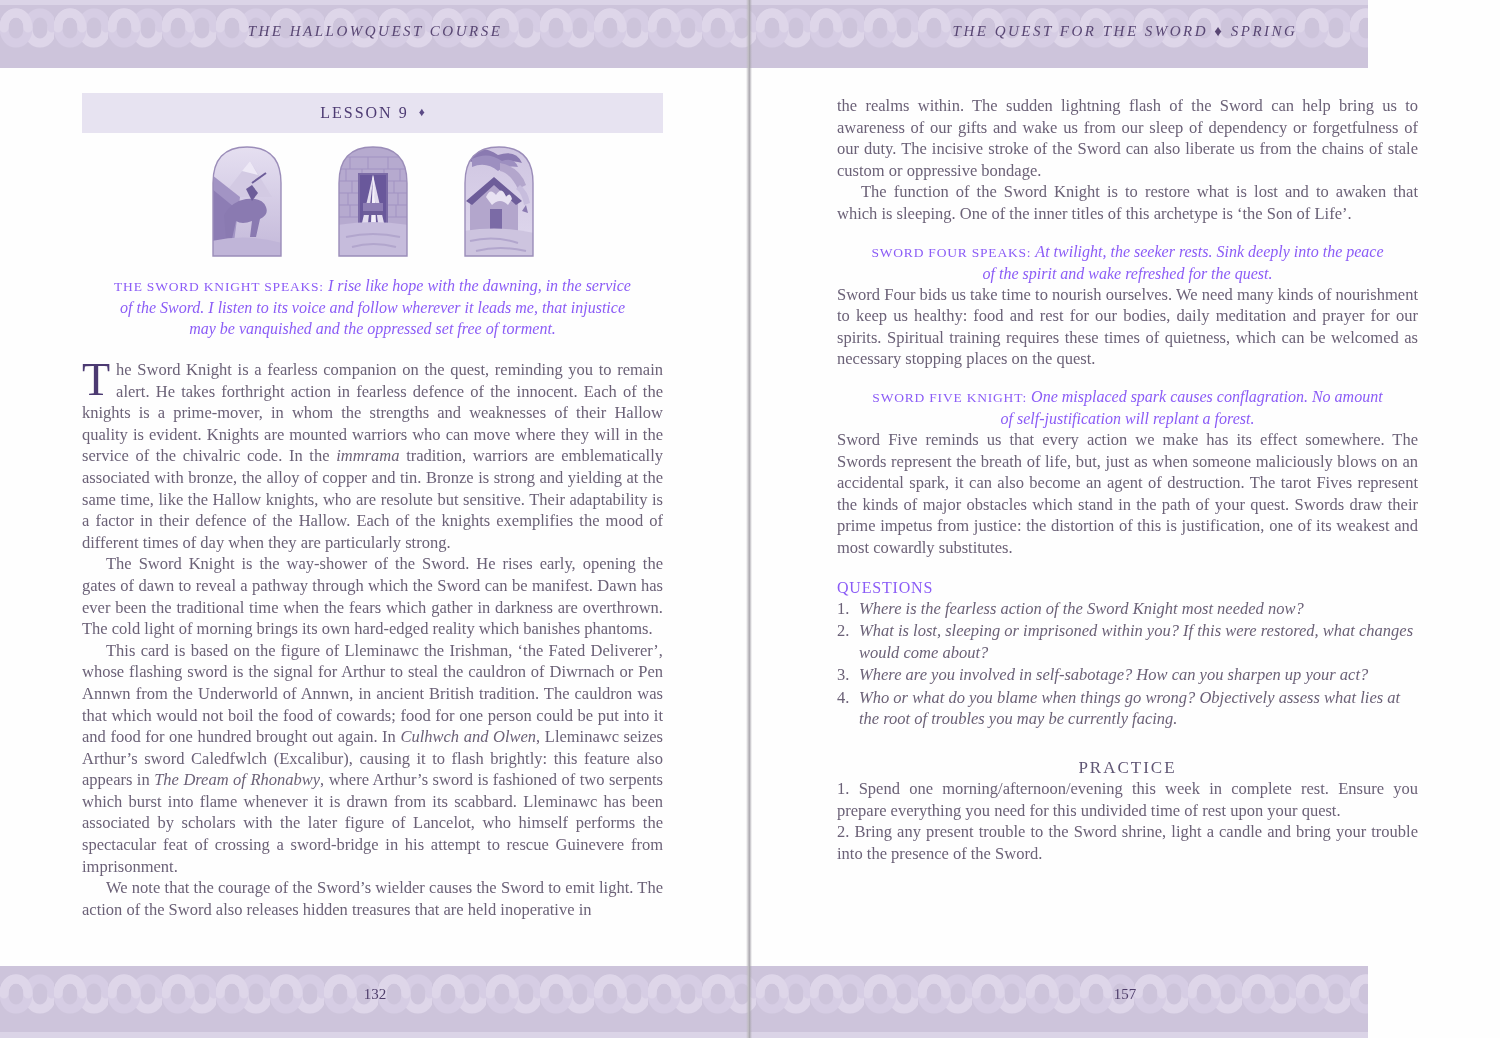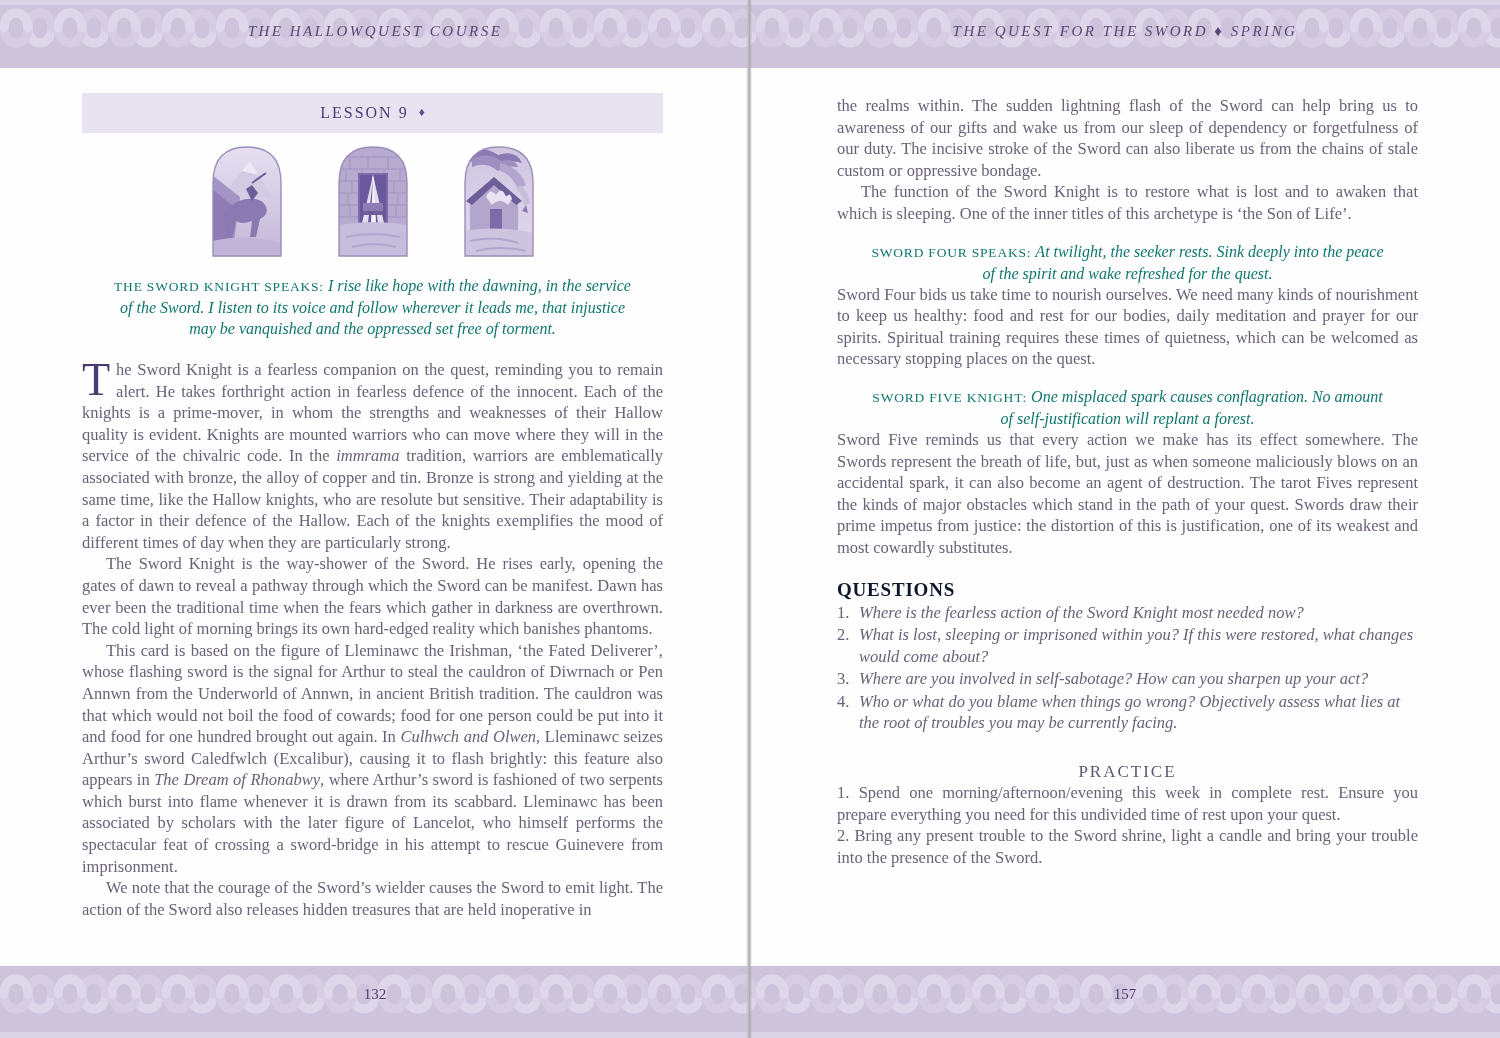--- a/index.html
+++ b/index.html
@@ -3,21 +3,21 @@
 <meta charset="utf-8">
 <style>
   html,body{margin:0;padding:0;}
   body{
     width:1500px;height:1038px;position:relative;overflow:hidden;
     background:#fefefe;
     font-family:"Liberation Serif", serif;
     color:#6b6177;
   }
   
-  .band{position:absolute;left:0;width:1500px;overflow:hidden;}
+  .band{position:absolute;left:0;width:1368px;overflow:hidden;}
   .band-top{top:0;height:68px;}
   .band-bottom{top:966px;height:72px;}
   .band svg{display:block;}
   
   .running-head{
     position:absolute;top:23px;width:750px;text-align:center;
     font-size:15px;letter-spacing:2.5px;color:#584673;z-index:3;font-style:italic;
   }
   .running-head.rh-left{left:0;}
   .running-head.rh-right{left:750px;}
@@ -38,41 +38,41 @@
   }
   .lesson-label{font-size:16px;letter-spacing:2px;}
   .lesson-sep{font-size:12px;color:#5b4a86;transform:translateY(-1px);}
   .lesson-title{font-size:25px;letter-spacing:0.5px;}
   
   .cards{margin-top:12px;display:flex;justify-content:center;gap:56px;}
   .card{width:70px;height:112px;}
   
   .speaker{
     margin:18px auto 0 auto;width:520px;text-align:center;
-    font-size:16px;line-height:21px;color:#0f766e;
+    font-size:16px;line-height:21px;color:#8b5cf6;
   }
   .speaker .sc{font-size:13.5px;letter-spacing:0.8px;}
   .speaker .qt{font-style:italic;}
   
   .bodytext{margin-top:20px;}
   p.body{
     margin:0;font-size:16.5px;line-height:21.6px;text-align:justify;
   }
   p.body.indent{text-indent:24px;}
   .dropcap{
     float:left;font-size:46px;line-height:37px;color:#4c3a72;
     padding:2px 6px 0 0;
   }
   
   .page-right .bodytext{margin-top:27px;}
   .sp-gap{margin-top:16px;}
   .pp-gap{margin-top:16px;}
   
   .q-heading{
-    margin-top:20px;font-size:19px;letter-spacing:0.8px;color:#0f172a;font-weight:bold;
+    margin-top:20px;font-size:16px;letter-spacing:0.8px;color:#8b5cf6;
   }
   .q-item{
     display:flex;margin-top:1px;font-size:16.5px;line-height:21.6px;
   }
   .q-num{flex:0 0 22px;}
   .q-text{flex:1;font-style:italic;}
   
   .practice-heading{
     margin-top:28px;text-align:center;font-size:17px;letter-spacing:2px;color:#5f5573;
   }

